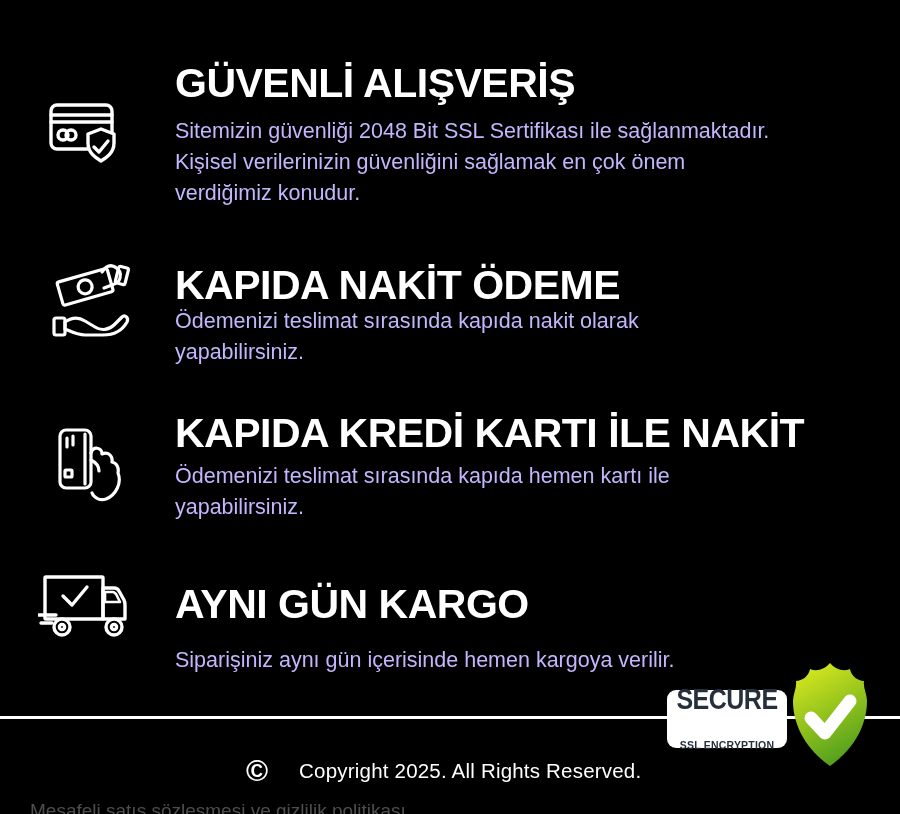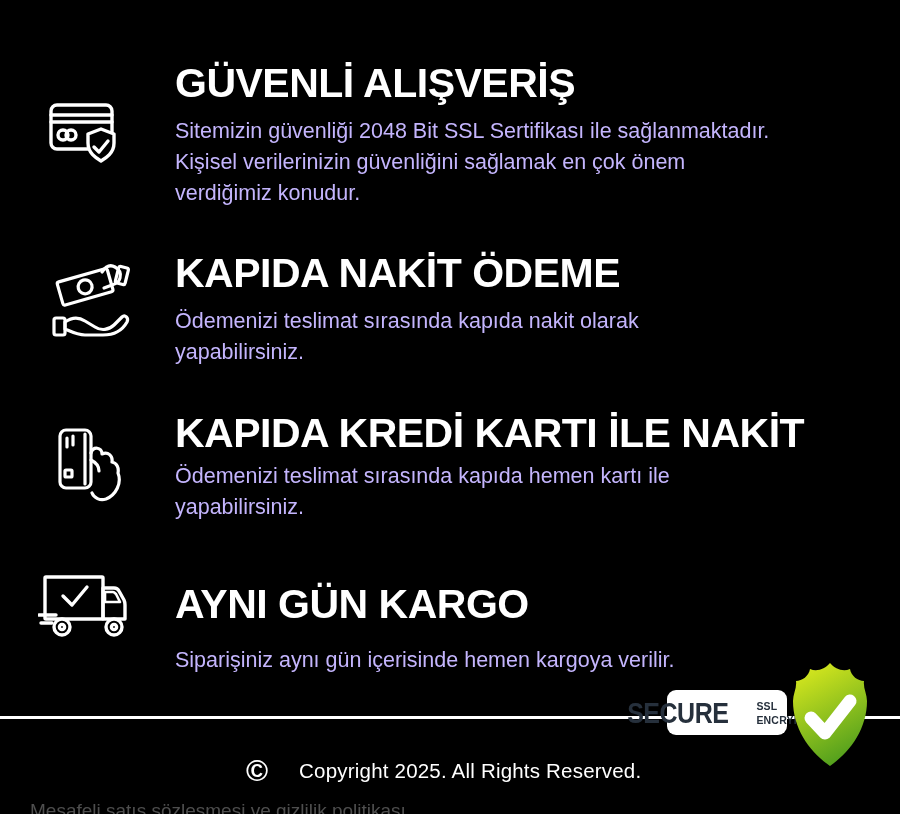--- a/index.html
+++ b/index.html
@@ -5,22 +5,22 @@
   html,body{margin:0;padding:0;background:#000;}
   #page{position:relative;width:900px;height:814px;background:#000;overflow:hidden;
         font-family:"Liberation Sans",sans-serif;color:#fff;padding-left:20px;}
   .section{position:absolute;left:0;width:900px;}
   .sec-icon{position:absolute;}
   .sec-title{position:absolute;left:175px;font-size:41px;font-weight:bold;
              letter-spacing:-0.5px;line-height:1;color:#fff;white-space:nowrap;}
   .sec-desc{position:absolute;left:175px;font-size:21.5px;line-height:31px;
             color:#c4b5fd;white-space:pre-line;}
   .hline{position:absolute;left:0;top:716px;width:900px;height:3px;background:#fff;}
-  .ssl-badge{position:absolute;left:667px;top:690px;width:120px;height:45px;background:#fff;
-             border-radius:9px;display:flex;flex-direction:row;align-items:center;
+  .ssl-badge{position:absolute;left:667px;top:690px;width:120px;height:58px;background:#fff;
+             border-radius:9px;display:flex;flex-direction:column;align-items:center;
              justify-content:center;z-index:2;gap:28px;}
   .ssl-badge .t1{font-size:25px;font-weight:bold;line-height:25px;letter-spacing:-0.5px;
                  transform:scaleY(1.18);}
   .ssl-badge .t2{font-size:10.5px;font-weight:bold;line-height:13px;letter-spacing:0.2px;
                  transform:scaleY(1.1);}
   .shield{position:absolute;left:780px;top:661px;z-index:3;}
   .copyright{position:absolute;left:246px;top:756px;display:flex;align-items:center;gap:9px;}
   .copyright .sym{font-size:30px;line-height:30px;font-weight:bold;}
   .copyright .txt{font-size:20.5px;letter-spacing:0.2px;margin-left:22px;}
   .clipped{position:absolute;left:30px;top:804px;width:840px;height:10px;overflow:hidden;}
@@ -60,21 +60,21 @@
             <rect x="9" y="14" width="52" height="24" rx="2"></rect>
             <circle cx="35" cy="26" r="7"></circle>
           </g>
           <path d="M52,12 q6,-9 13,-5 q7,4 5,11 q-1,5 -8,7 l-8,3"></path>
           <rect x="67" y="7" width="10" height="17" rx="2" transform="rotate(14 72 15)"></rect>
           <rect x="4" y="58" width="11" height="17" rx="2"></rect>
           <path d="M15,62 c7,-5 14,-5 20,-1 l10,6 c6,4 14,3 19,-2 l8,-8 c3,-3 7,1 5,5 c-5,9 -14,13 -24,13 h-18 c-7,0 -13,-3 -20,-6 z"></path>
         </g>
       </svg>
     </span>
-    <div class="sec-title" style="top:253px;">KAPIDA NAKİT ÖDEME</div>
+    <div class="sec-title" style="top:265px;">KAPIDA NAKİT ÖDEME</div>
     <div class="sec-desc" style="top:306px;">Ödemenizi teslimat sırasında kapıda nakit olarak
 yapabilirsiniz.</div>
   </div>
 
   <div class="section">
     <span class="sec-icon" style="left:56px;top:426px;">
       <svg class="lineart" width="66" height="80" viewBox="0 0 66 80">
         <g fill="none" stroke="#fff" stroke-width="3.2" stroke-linecap="round" stroke-linejoin="round">
           <rect x="4" y="4" width="31" height="58" rx="6"></rect>
           <line x1="29" y1="8" x2="29" y2="58"></line>

